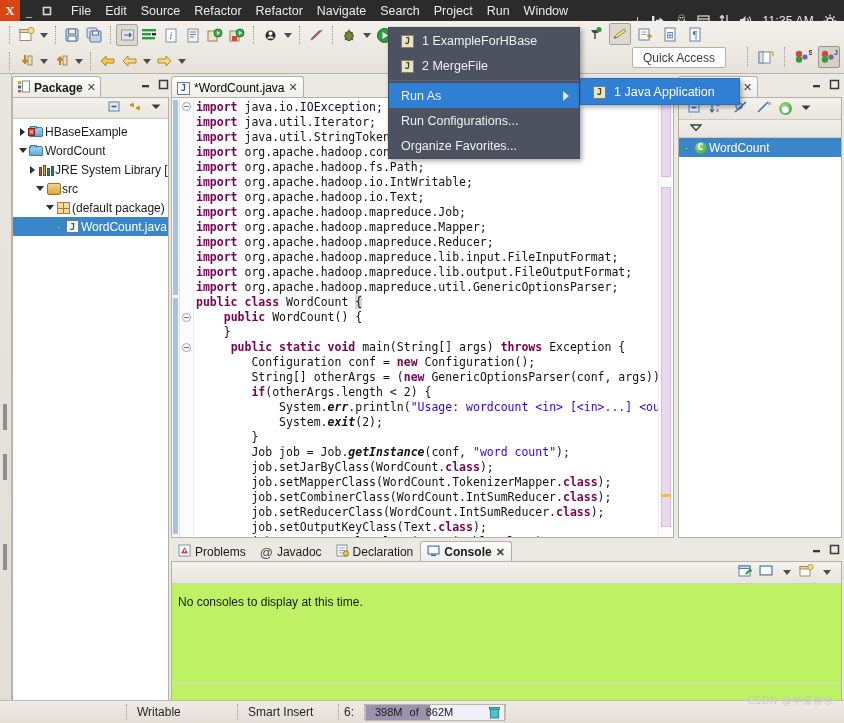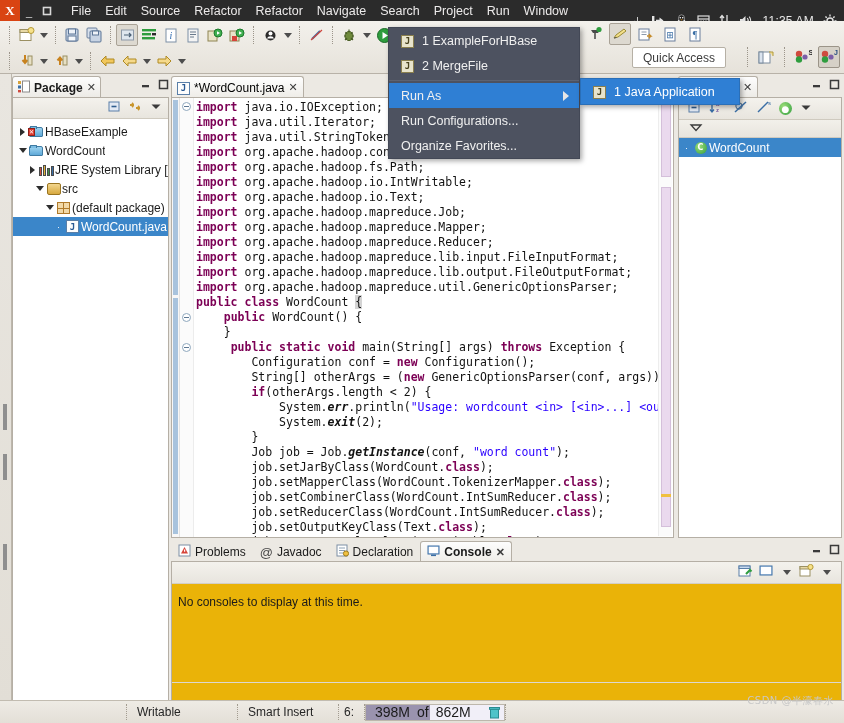--- a/index.html
+++ b/index.html
@@ -194,40 +194,40 @@
   .con-tab {
     height: 21px; padding: 0 6px; display: flex; align-items: center; gap: 4px;
     font-size: 12px; color: #1a1a1a; border: 1px solid transparent; border-bottom: none;
   }
   .con-tab.active {
     background: linear-gradient(#fdfdfd, #efedE8); border: 1px solid #b5afa5; border-bottom: none;
     border-radius: 3px 3px 0 0; font-weight: bold;
   }
   .con-body {
     position: absolute; left: 0; top: 21px; width: 671px; height: 140px;
-    background: #eab308; border: 1px solid #b5afa5;
+    background: #bef264; border: 1px solid #b5afa5;
   }
   .con-toolbar {
     height: 22px; background: linear-gradient(#f4f2ed, #e8e5de); border-bottom: 1px solid #d4cfc5;
     display: flex; align-items: center; justify-content: flex-end; gap: 6px; padding-right: 8px;
   }
   .con-msg { padding: 11px 6px; font-size: 12px; color: #1a1a1a; }
   .con-foot { position: absolute; left: 0; bottom: 0; width: 100%; height: 18px; border-top: 1px solid #dcd8d0; }
 
   
   .statusbar {
     position: absolute; left: 0; top: 700px; width: 844px; height: 23px;
     background: linear-gradient(#eeebe5, #e3dfd7); border-top: 1px solid #c2bcb1;
     display: flex; align-items: center; font-size: 12px; color: #262626;
   }
   .sb-cell { padding: 0 10px; height: 23px; display: flex; align-items: center; }
   .sb-sep { width: 1px; height: 16px; border-left: 1px dotted #a39c91; }
   .mem-widget { display: flex; align-items: center; height: 17px; border: 1px solid #bdb7ac; background: #f1eff8; }
   .mem-fill { height: 100%; background: #9a93ae; }
-  .mem-text { padding: 0 5px; font-size: 14px; color: #1b1b1b; white-space: nowrap; }
+  .mem-text { padding: 0 5px; font-size: 11px; color: #1b1b1b; white-space: nowrap; }
   .watermark {
     position: absolute; right: 10px; top: 694px; font-size: 10px; color: #c8c8c8;
     letter-spacing: .5px; font-family: "DejaVu Sans", sans-serif;
   }
 
   
   .menu-pop {
     position: absolute; left: 388px; top: 27px; width: 192px;
     background: #4d5260; border: 1px solid #434856; z-index: 60;
     box-shadow: 2px 2px 5px rgba(0,0,0,.35);

